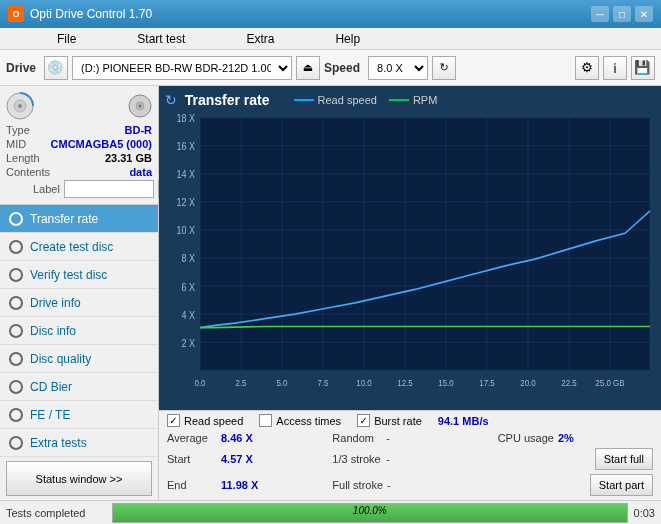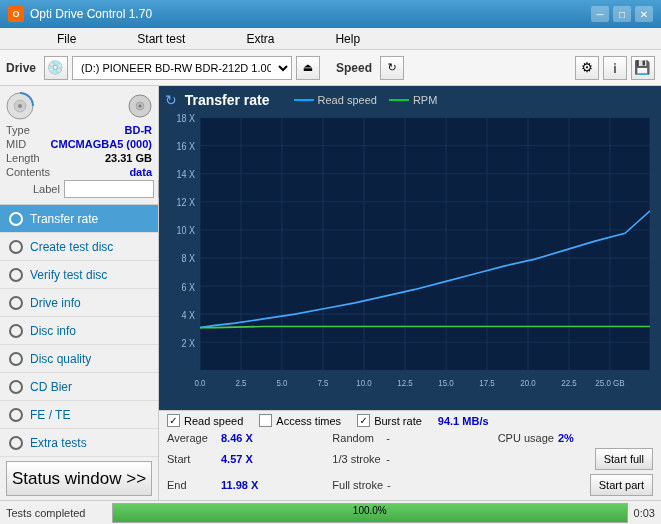--- a/index.html
+++ b/index.html
@@ -54,21 +54,21 @@
     .toolbar-btn {
       height: 24px;
       min-width: 24px;
       border: 1px solid #aaa;
       background: linear-gradient(to bottom, #fff, #e8e8e8);
       cursor: pointer;
       display: flex; align-items: center; justify-content: center;
       font-size: 11px;
       padding: 0 4px;
     }
-    .speed-label { font-size: 12px; font-weight: bold; color: #333; margin-left: 12px; margin-right: 4px; }
+    .speed-label { font-size: 12px; font-weight: bold; color: #333; margin-left: 0; margin-right: 4px; }
     .speed-select { height: 24px; border: 1px solid #aaa; background: white; font-size: 11px; padding: 0 4px; width: 60px; }
     .toolbar-spacer { flex: 1; }
     .toolbar-icon-btn { height: 24px; width: 24px; border: 1px solid #aaa; background: linear-gradient(to bottom, #fff, #e8e8e8); cursor: pointer; display: flex; align-items: center; justify-content: center; }
 
     
     .main-layout {
       display: flex;
       height: calc(524px - 28px - 22px - 36px - 24px);
     }
 
@@ -120,21 +120,21 @@
     .nav-circle { width: 14px; height: 14px; border-radius: 50%; border: 2px solid #666; display: flex; align-items: center; justify-content: center; }
     .nav-item.active .nav-circle { border-color: white; }
 
     
     .status-btn {
       margin: 4px 6px;
       height: 36px;
       border: 1px solid #aaa;
       background: linear-gradient(to bottom, #fff, #e0e0e0);
       cursor: pointer;
-      font-size: 17px;
+      font-size: 11px;
       display: flex; align-items: center; justify-content: center;
     }
 
     
     .chart-area {
       flex: 1;
       background: #1a3a5c;
       display: flex;
       flex-direction: column;
       padding: 6px;
@@ -205,20 +205,21 @@
       gap: 6px;
       font-size: 11px;
     }
     .status-text { color: #333; flex: 0 0 auto; min-width: 100px; }
     .progress-bar-container {
       flex: 1;
       height: 20px;
       border: 1px solid #aaa;
       background: #f9a8d4;
       position: relative;
+      font-style: italic;
     }
     .progress-bar-fill {
       height: 100%;
       background: linear-gradient(to bottom, #66cc66, #44aa44);
       position: absolute;
       top: 0; left: 0;
     }
     .progress-text {
       position: absolute;
       width: 100%;
@@ -253,20 +254,21 @@
   <span class="menu-item">Extra</span>
   <span class="menu-item">Help</span>
 </div>
 
 <div class="toolbar">
   <span class="toolbar-label">Drive</span>
   <button class="toolbar-icon-btn" title="Drive icon">💿</button>
   <select class="drive-select"><option>(D:) PIONEER BD-RW   BDR-212D 1.00</option></select>
   <button class="toolbar-btn">⏏</button>
   <span class="speed-label">Speed</span>
+  <select class="speed-select"><option>8.0 X</option></select>
   <button class="toolbar-btn">↻</button>
   <div class="toolbar-spacer"></div>
   <button class="toolbar-icon-btn">⚙</button>
   <button class="toolbar-icon-btn">ℹ</button>
   <button class="toolbar-icon-btn">💾</button>
 </div>
 
 <div class="main-layout">
 
   <div class="sidebar">

